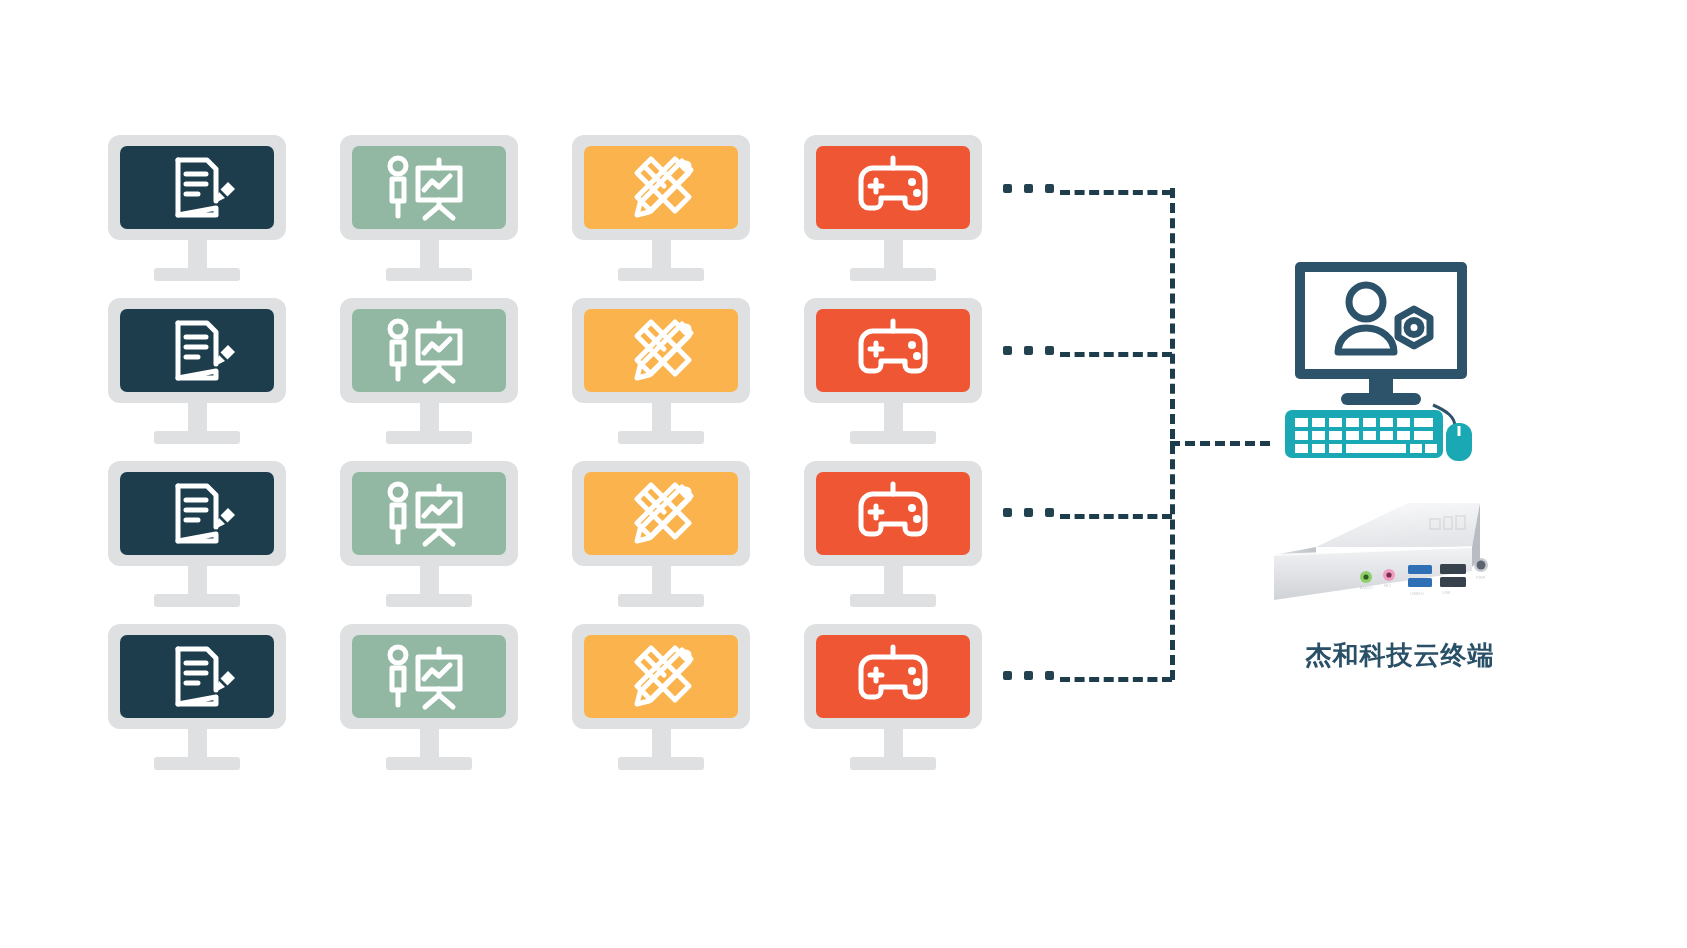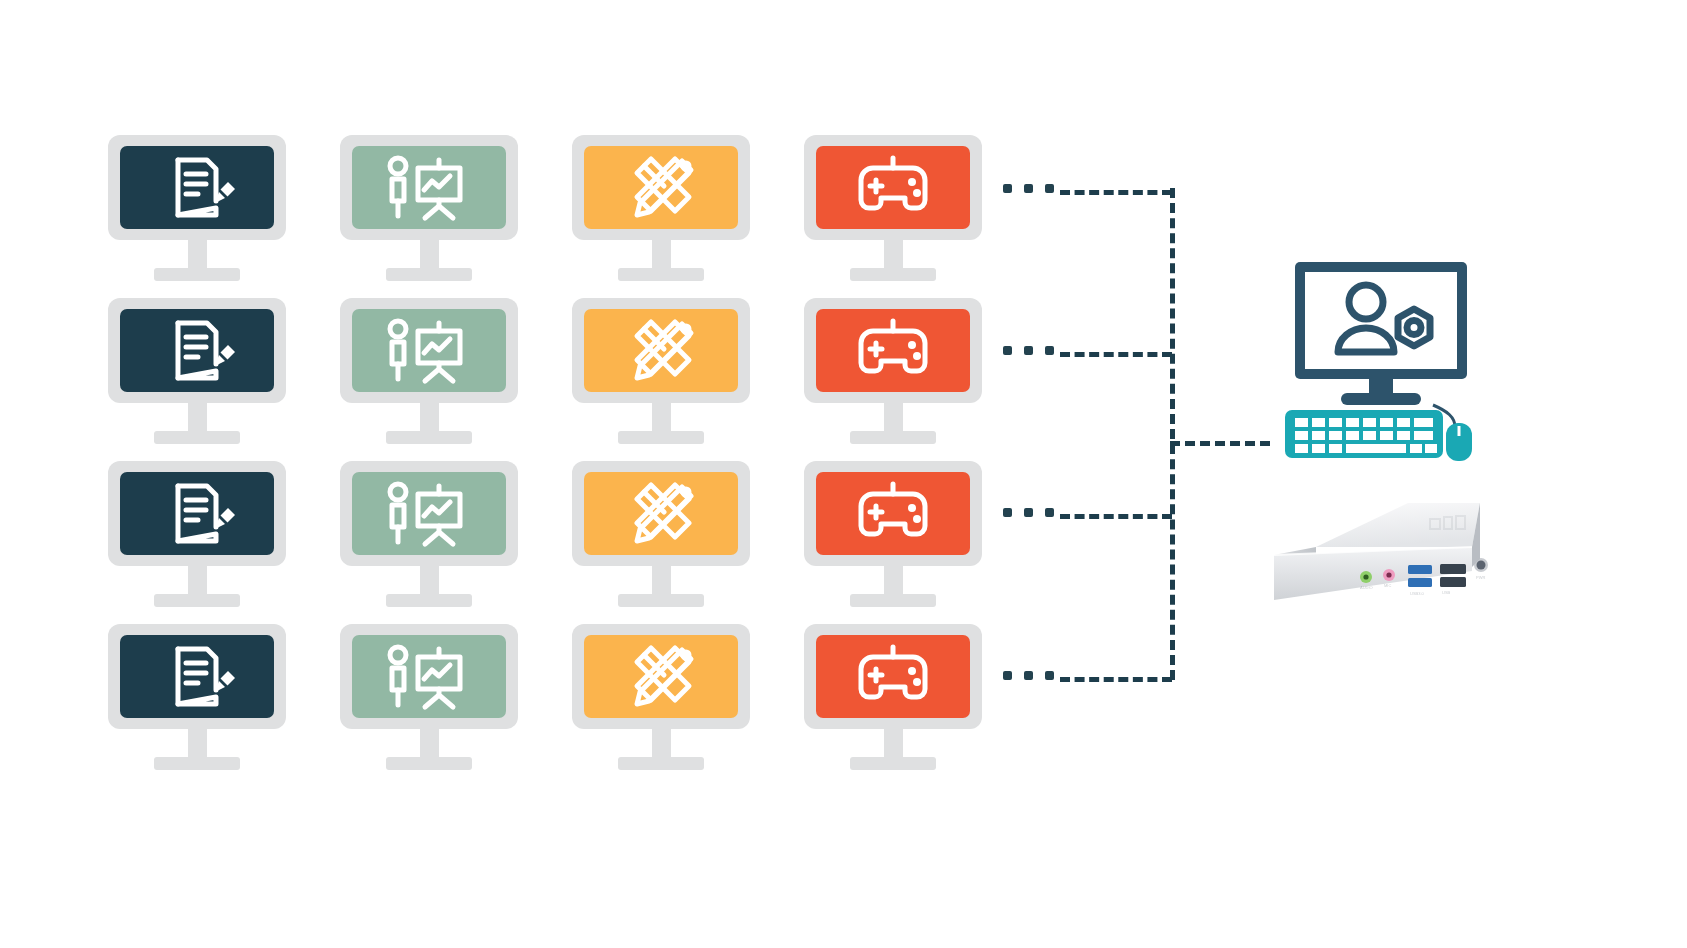--- a/index.html
+++ b/index.html
@@ -512,14 +512,15 @@
           <text x="126" y="92">MIC</text>
         <text x="152" y="100">USB3.0</text>
           <text x="184" y="99">USB</text>
           <text x="218" y="84">PWR</text>
       </g>
 
       <path d="M214 52l8-44v56l-8 8z" fill="#b9bdc3"></path>
     </svg>
   </div>
 
+  <div id="caption">杰和科技云终端</div>
 
 </div>
 
 </body></html>

